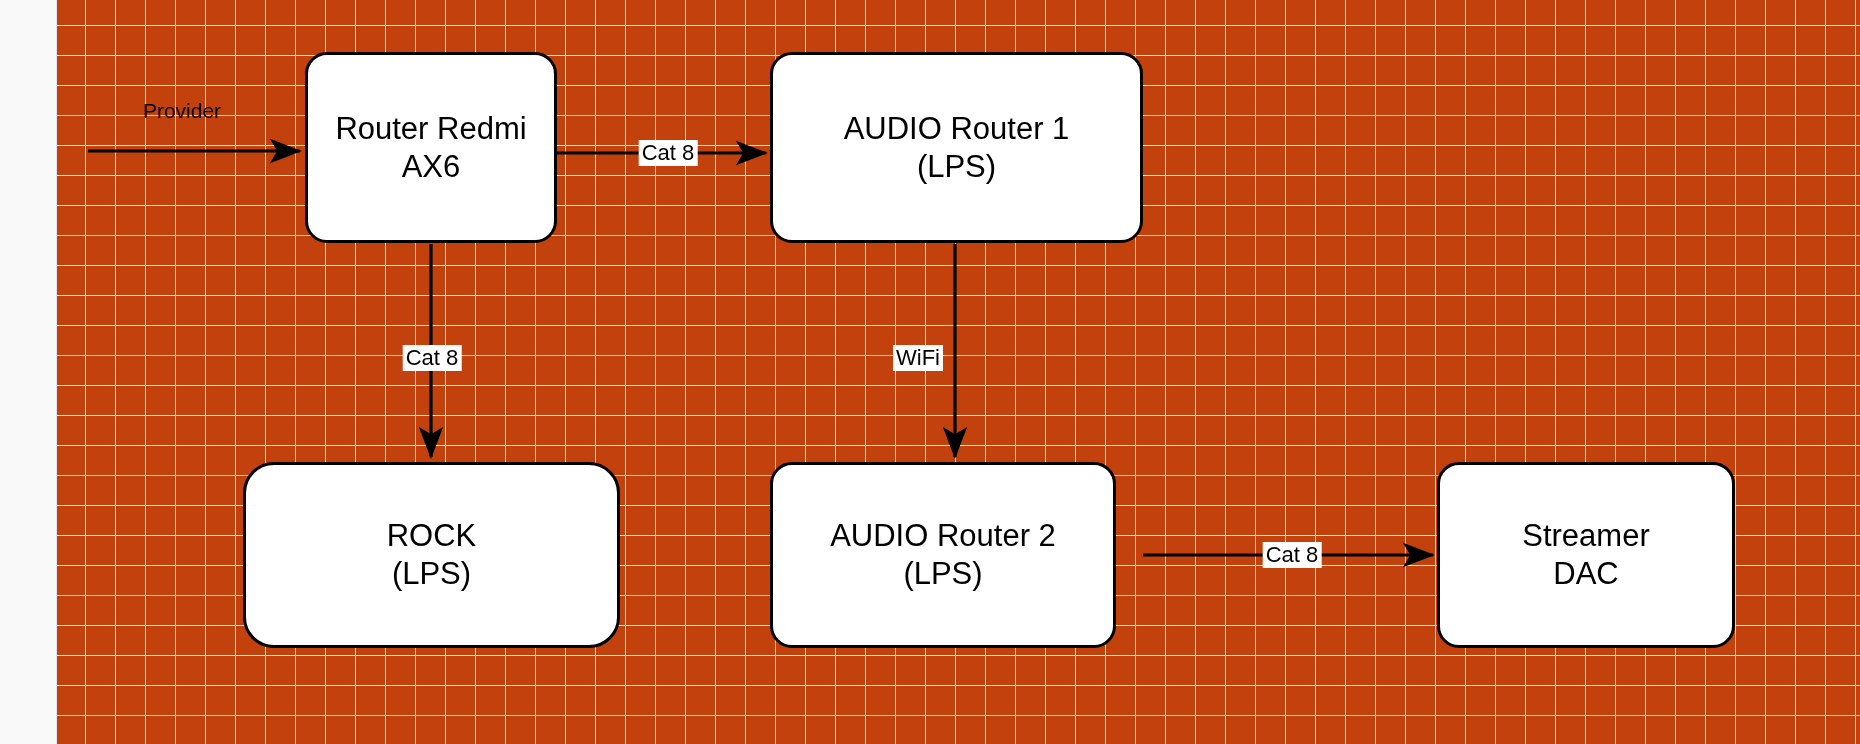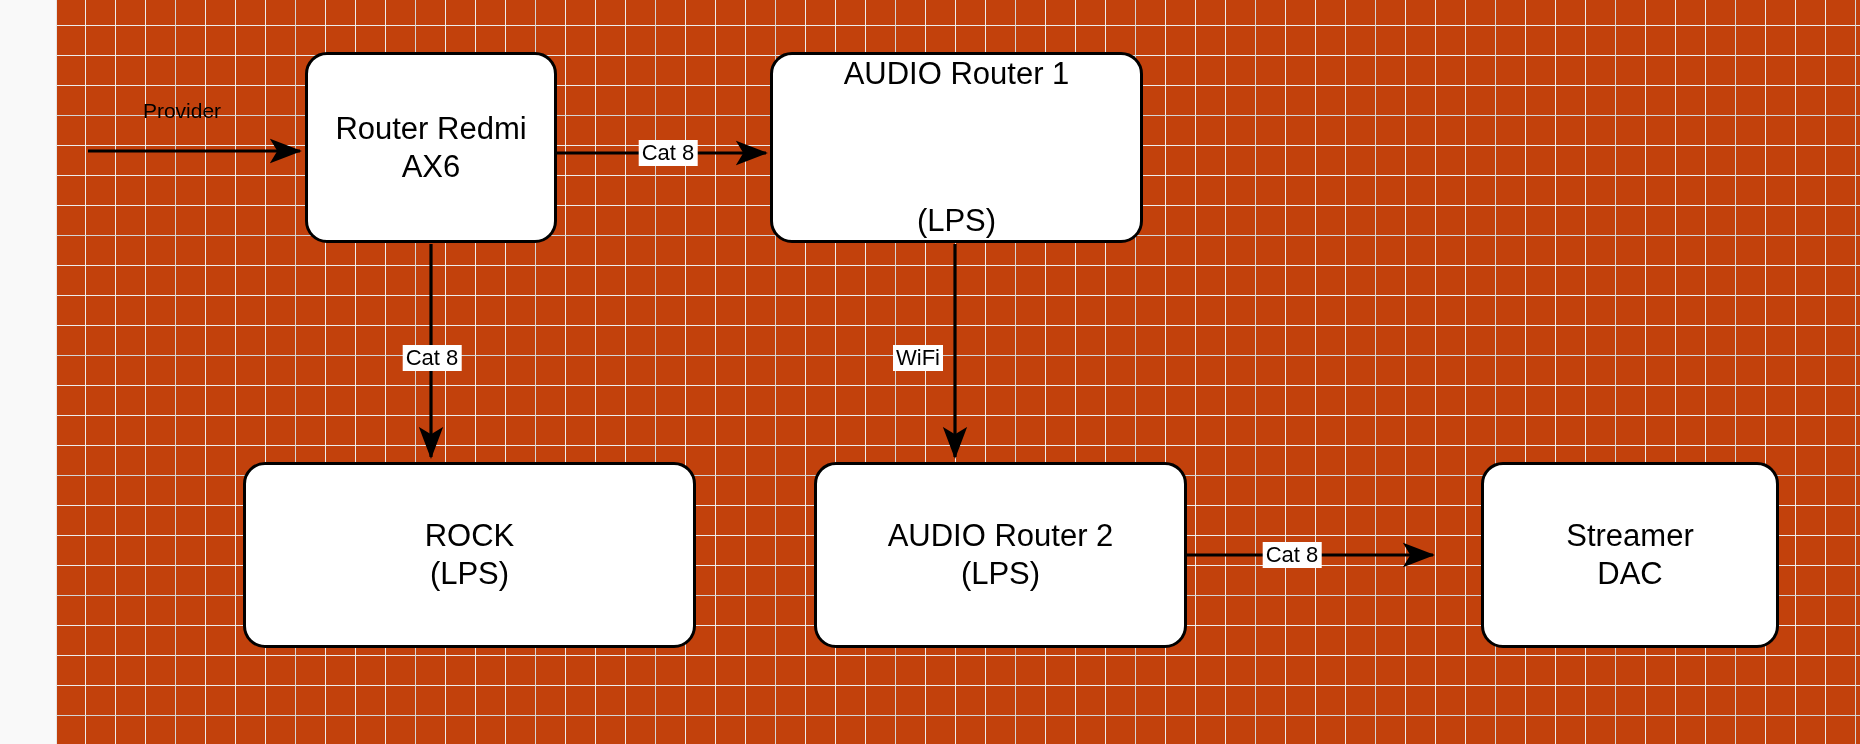--- a/index.html
+++ b/index.html
@@ -116,36 +116,36 @@
     <line x1="955" y1="244" x2="955" y2="457" stroke="#000000" stroke-width="3.2" marker-end="url(#arrowhead)"></line>
 
     <line x1="1143" y1="555" x2="1433" y2="555" stroke="#000000" stroke-width="3.2" marker-end="url(#arrowhead)"></line>
   </svg>
 
   <div class="node" style="left:305px; top:52px; width:252px; height:191px;">
     <span class="node-label">Router Redmi</span>
     <span class="node-label">AX6</span>
   </div>
 
-  <div class="node" style="left:770px; top:52px; width:373px; height:191px;justify-content:space-between;">
+  <div class="node" style="left:770px; top:52px; width:373px; height:191px;">
     <span class="node-label">AUDIO Router 1</span>
     <span class="node-label">(LPS)</span>
   </div>
 
-  <div class="node" style="left:243px; top:462px; width:453px; height:186px;">
+  <div class="node" style="left:243px; top:462px; width:377px; height:186px;border-radius:31px;">
     <span class="node-label">ROCK</span>
     <span class="node-label">(LPS)</span>
   </div>
 
-  <div class="node" style="left:814px; top:462px; width:373px; height:186px;">
+  <div class="node" style="left:770px; top:462px; width:346px; height:186px;">
     <span class="node-label">AUDIO Router 2</span>
     <span class="node-label">(LPS)</span>
   </div>
 
-  <div class="node" style="left:1437px; top:462px; width:298px; height:186px;margin-left:44px;">
+  <div class="node" style="left:1437px; top:462px; width:298px; height:186px;">
     <span class="node-label">Streamer</span>
     <span class="node-label">DAC</span>
   </div>
 
   <div class="edge-label" style="left:668px; top:153px;">Cat 8</div>
 
   <div class="edge-label" style="left:432px; top:358px;">Cat 8</div>
 
   <div class="edge-label" style="left:918px; top:358px;">WiFi</div>
 

